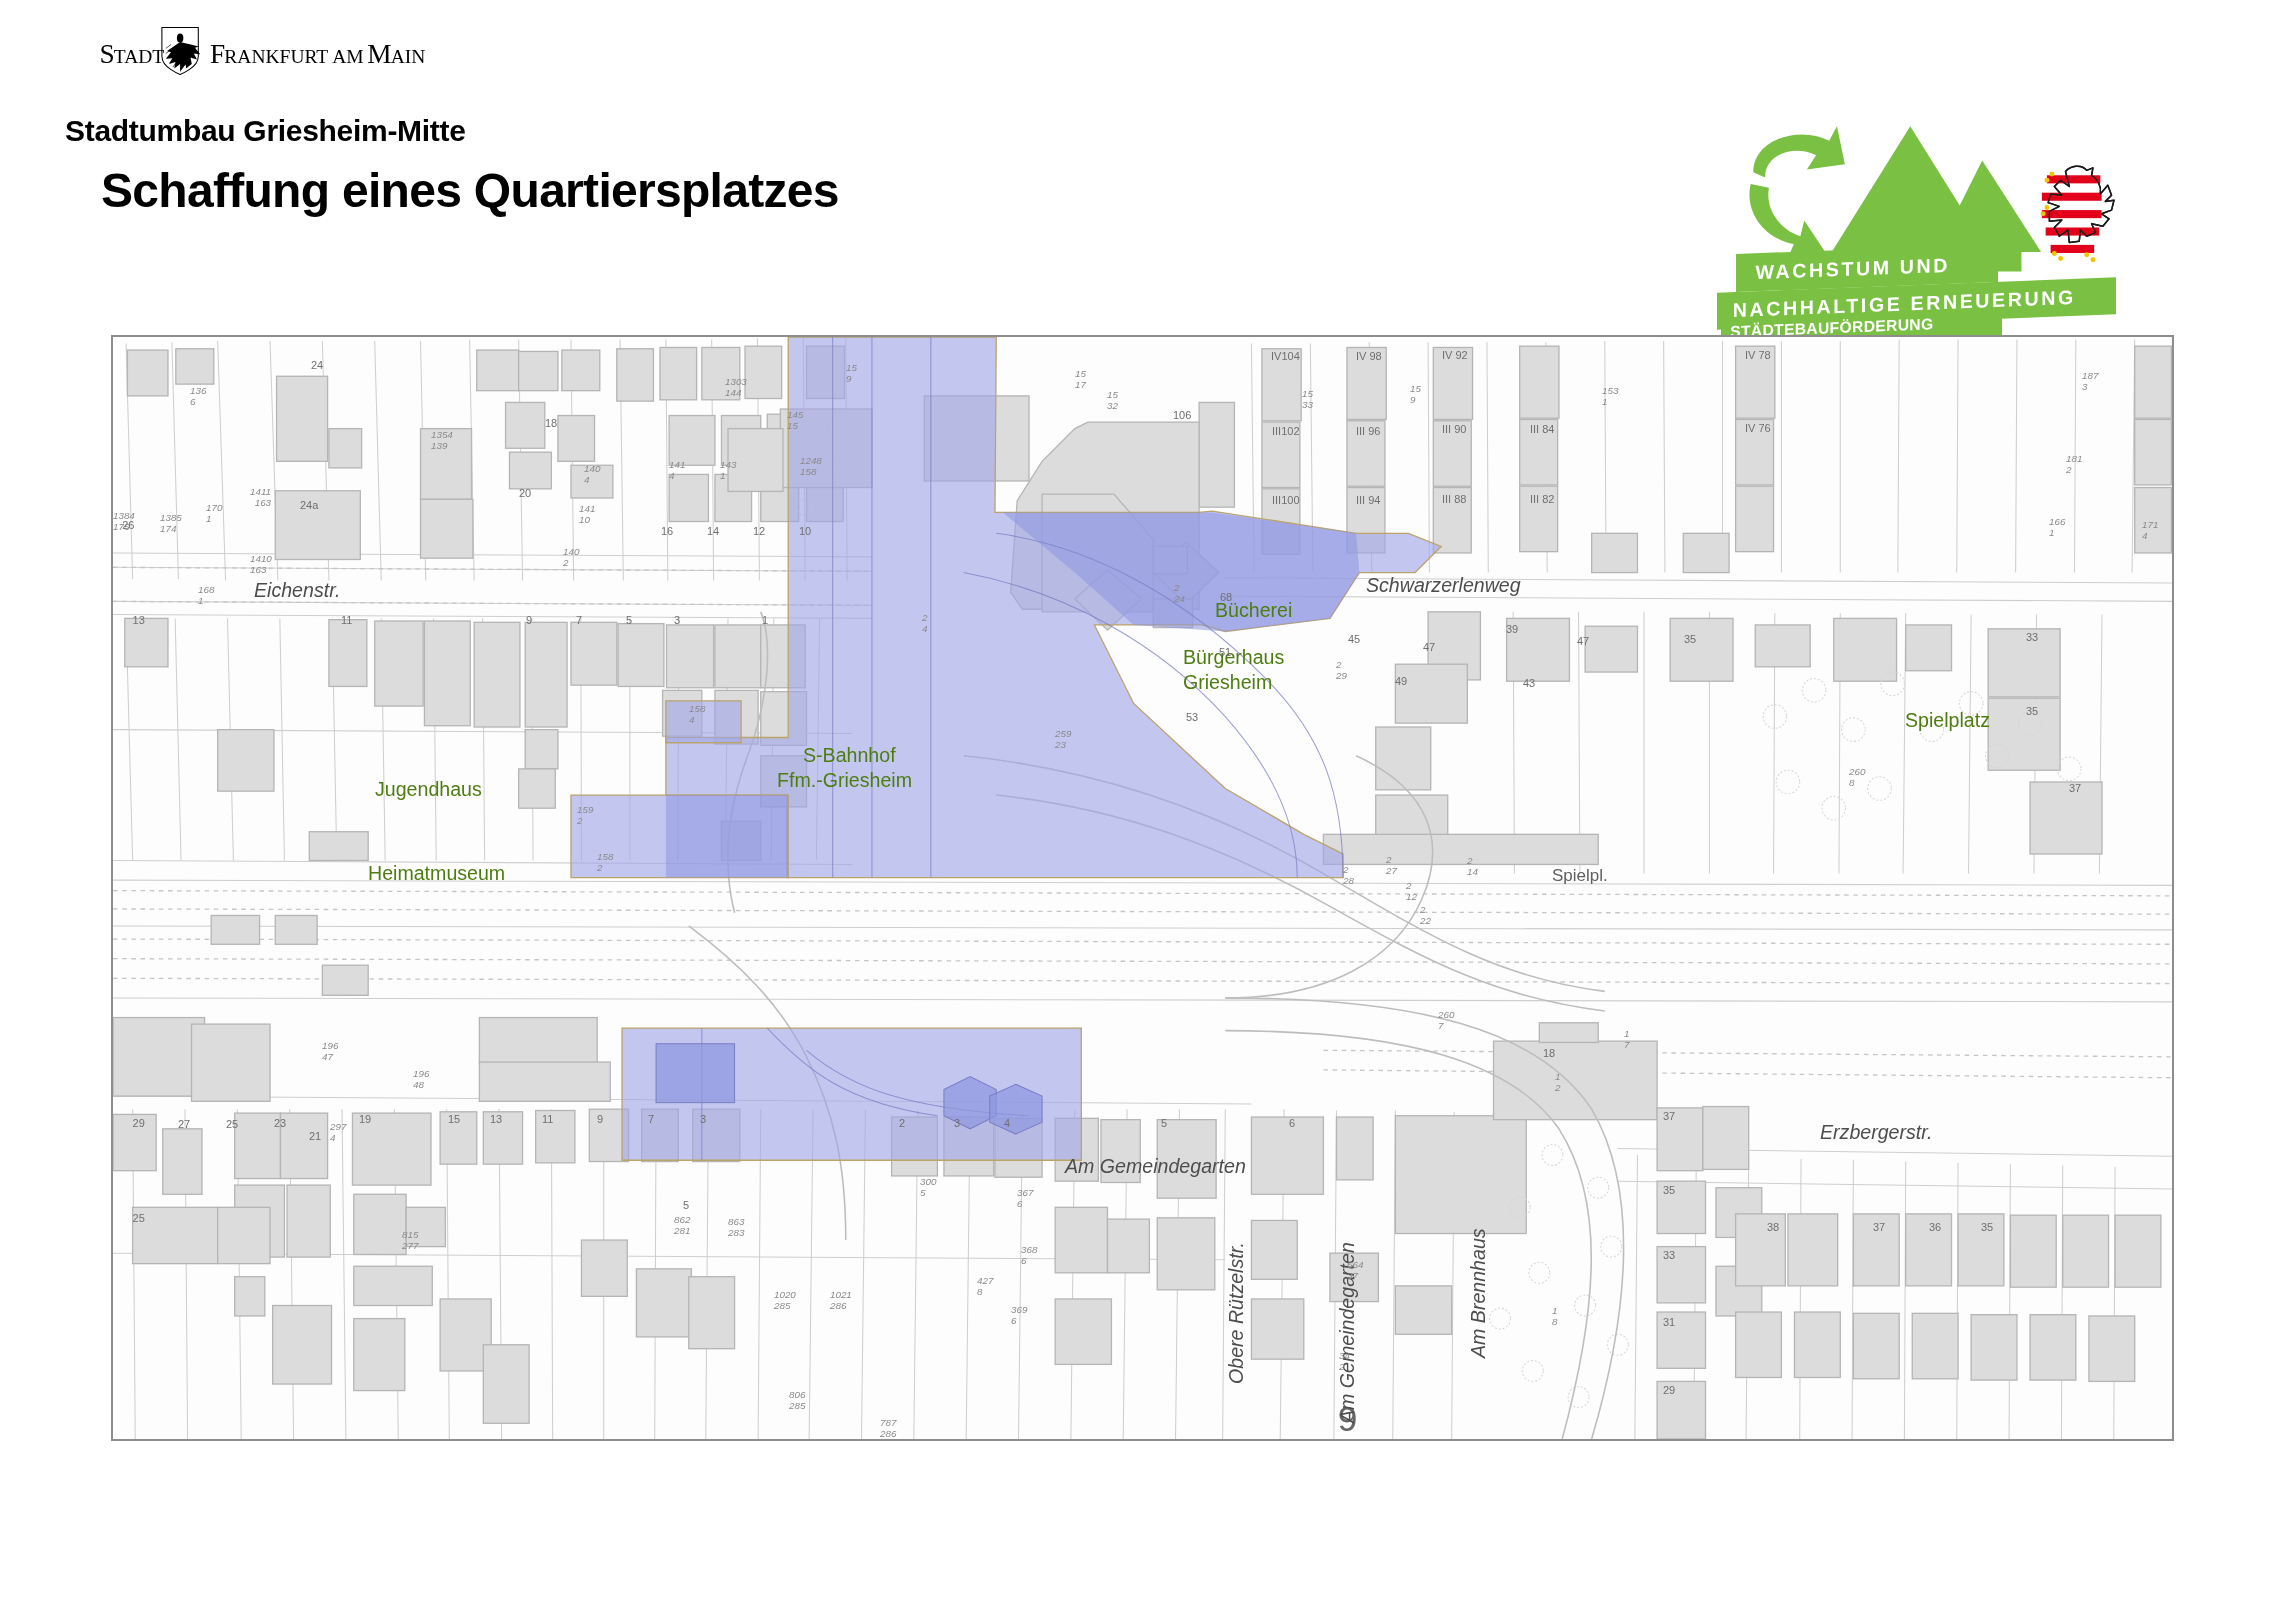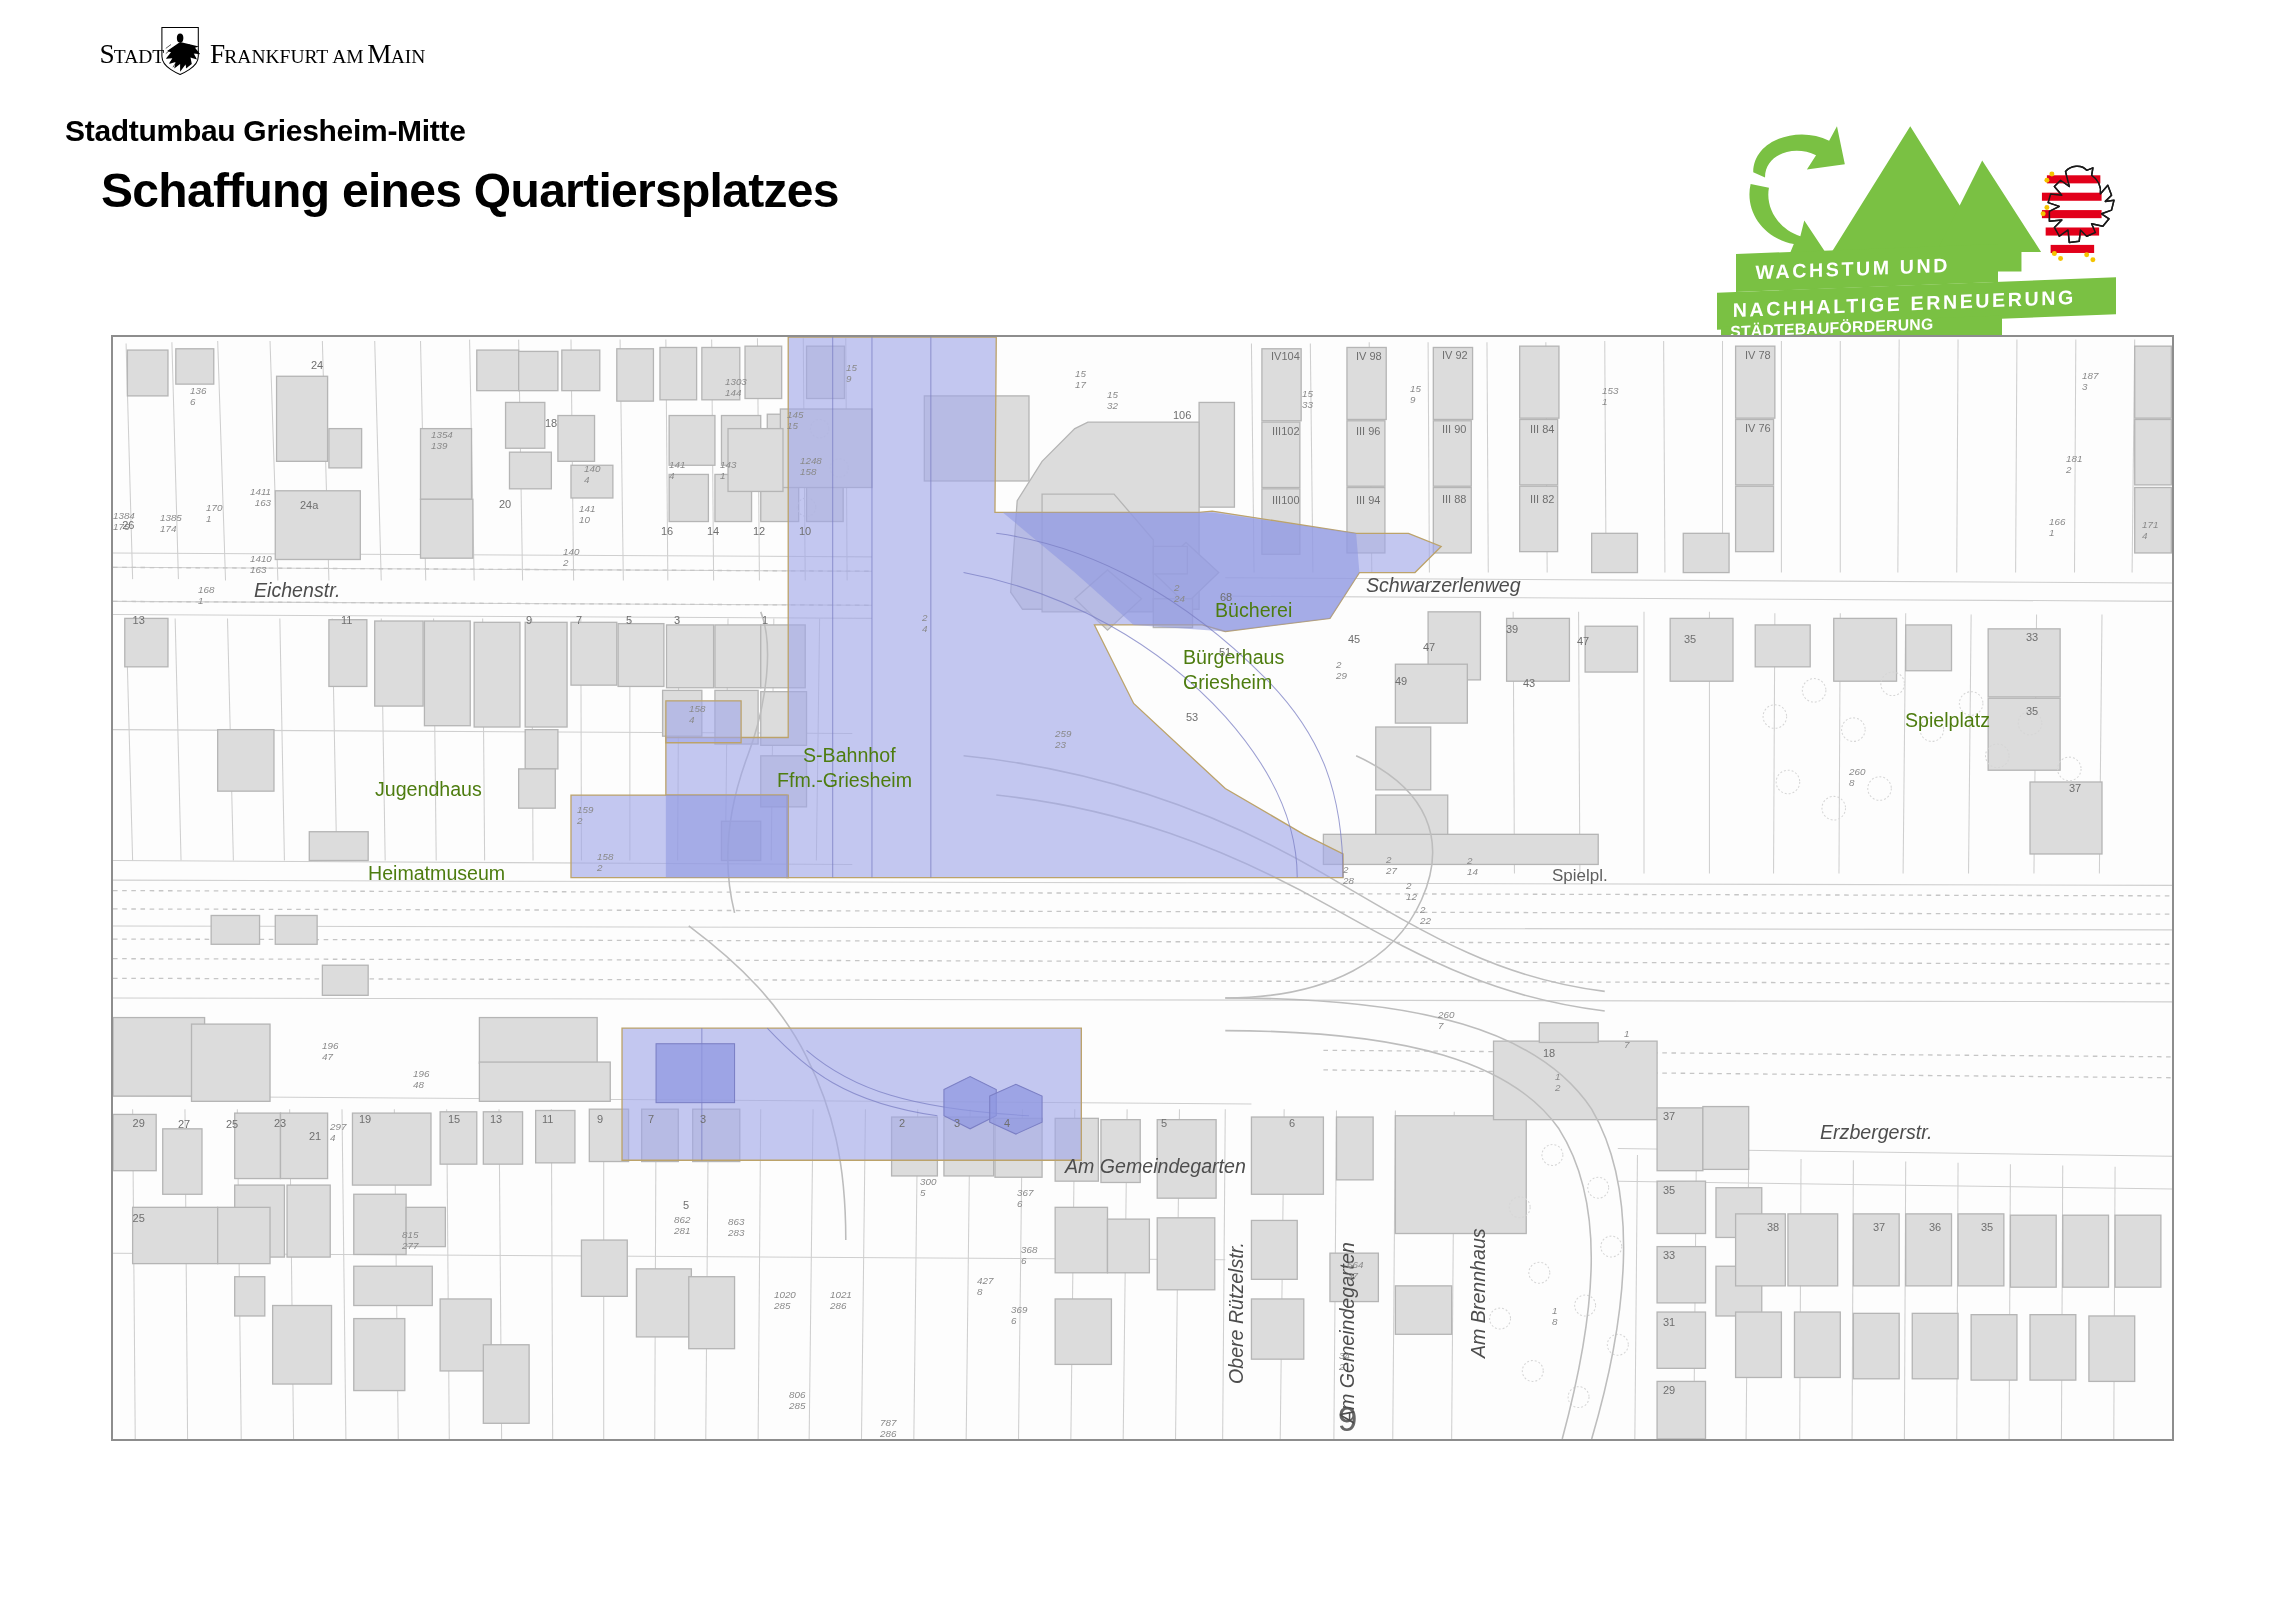--- a/index.html
+++ b/index.html
@@ -644,21 +644,21 @@
     <div class="mlabel pnum" style="left:612px;top:39px;">1303<br>144</div>
     <div class="mlabel pnum" style="left:0px;top:173px;">1384<br>175</div>
     <div class="mlabel pnum" style="left:47px;top:175px;">1385<br>174</div>
     <div class="mlabel pnum" style="left:93px;top:165px;">170<br>1</div>
     <div class="mlabel pnum" style="left:85px;top:247px;">168<br>1</div>
 
     <div class="mlabel hnum" style="left:198px;top:22px;">24</div>
     <div class="mlabel hnum" style="left:187px;top:162px;">24a</div>
     <div class="mlabel hnum" style="left:9.2px;top:182px;">26</div>
     <div class="mlabel hnum" style="left:432px;top:80px;">18</div>
-    <div class="mlabel hnum" style="left:386px;top:150px;margin-top:11px;">20</div>
+    <div class="mlabel hnum" style="left:406px;top:150px;">20</div>
     <div class="mlabel hnum" style="left:548px;top:188px;">16</div>
     <div class="mlabel hnum" style="left:594px;top:188px;">14</div>
     <div class="mlabel hnum" style="left:640px;top:188px;">12</div>
     <div class="mlabel hnum" style="left:686px;top:188px;">10</div>
     <div class="mlabel hnum" style="left:19.6px;top:277px;">13</div>
     <div class="mlabel hnum" style="left:228px;top:277px;">11</div>
     <div class="mlabel hnum" style="left:413px;top:277px;">9</div>
     <div class="mlabel hnum" style="left:463px;top:277px;">7</div>
     <div class="mlabel hnum" style="left:513px;top:277px;">5</div>
     <div class="mlabel hnum" style="left:561px;top:277px;">3</div>

